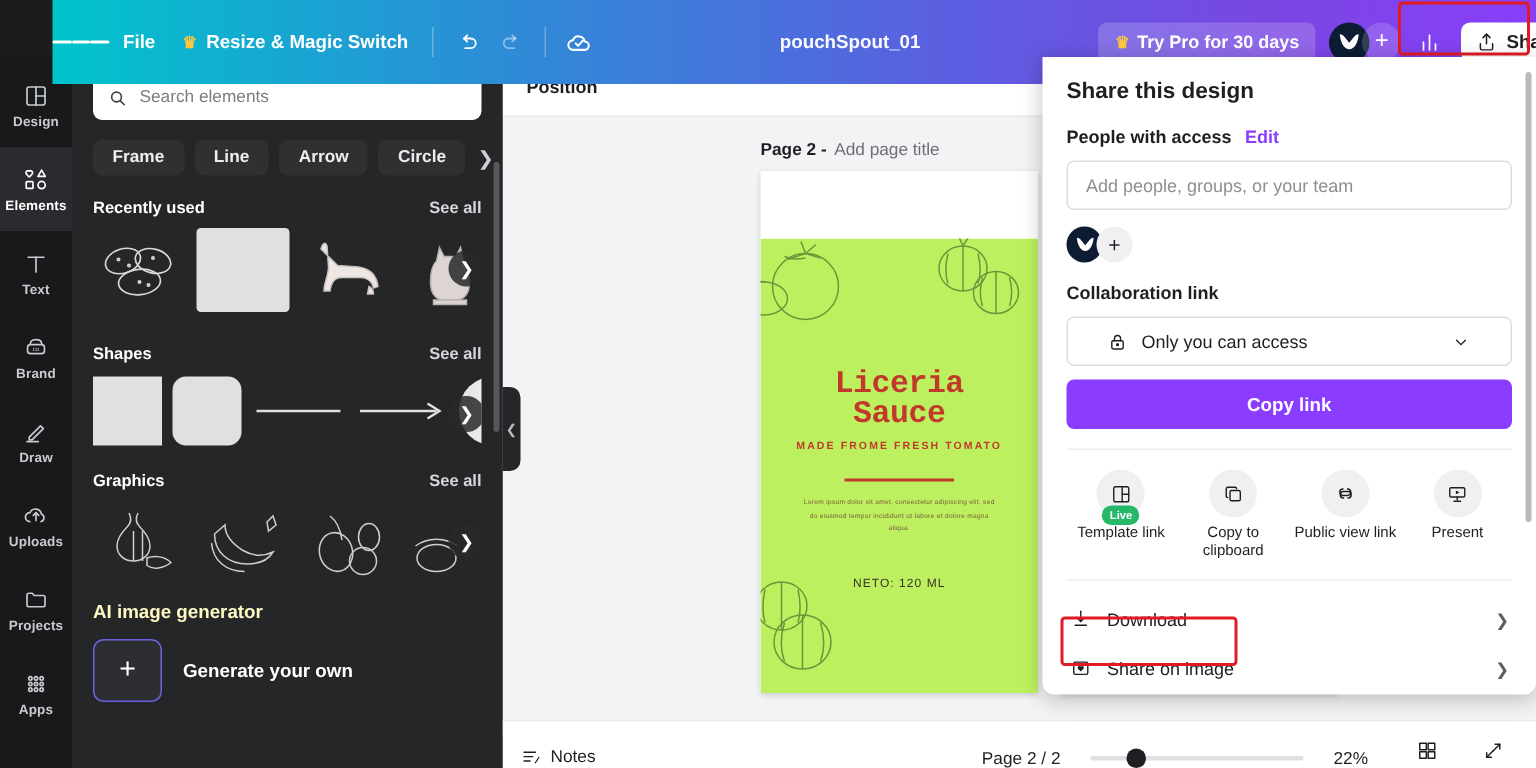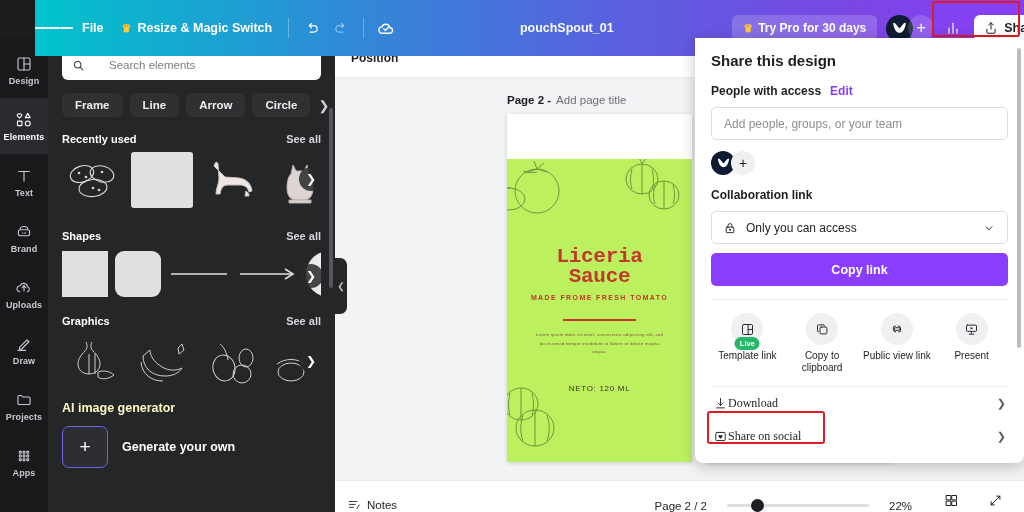--- a/index.html
+++ b/index.html
@@ -61,21 +61,21 @@
   .rail-item.active { background: #2a2b2f; color: #fff; }
   .rail-item .lbl { font-size: 9px; font-weight: 600; letter-spacing: .1px; }
   .rail-item svg { stroke: currentColor; fill: none; stroke-width: 1.5; stroke-linecap: round; stroke-linejoin: round; }
 
   
   .panel {
     position: absolute; top: 38px; left: 48px; width: 287px; height: 474px;
     background: #252627; padding: 12px 14px 0 14px; overflow: hidden; z-index: 25;
   }
   .searchbox {
-    display: flex; align-items: center; gap: 24px; background: #fff; border-radius: 6px;
+    display: flex; align-items: center; gap: 8px; background: #fff; border-radius: 6px;
     height: 30px; padding: 0 10px; cursor: text;
   }
   .searchbox svg { stroke: #3d3f43; fill: none; stroke-width: 2; stroke-linecap: round; }
   .searchbox input {
     border: none; outline: none; font-family: "Liberation Sans", sans-serif;
     font-size: 11.5px; color: #2c2d2f; flex: 1; background: transparent;
   }
   .searchbox input::placeholder { color: #7b7d82; }
   .chips { display: flex; gap: 7px; margin-top: 13px; align-items: center; }
   .chip {
@@ -207,21 +207,21 @@
   .sp-input input::placeholder { color: #8d8f94; }
   .sp-avatars { display: flex; align-items: center; margin-top: 11px; }
   .sp-av { width: 24px; height: 24px; border-radius: 50%; background: #0d1c33; display: flex; align-items: center; justify-content: center; cursor: pointer; }
   .sp-avplus {
     width: 24px; height: 24px; border-radius: 50%; background: #f0f0f2; color: #1f1f23;
     font-size: 14px; display: flex; align-items: center; justify-content: center; margin-left: -4px; cursor: pointer;
   }
   .sp-collab { font-size: 12px; font-weight: 700; color: #1f1f23; margin-top: 13px; }
   .sp-select {
     margin-top: 9px; height: 33px; border: 1px solid #dcdde0; border-radius: 5px;
-    display: flex; align-items: center; gap: 9px; padding: 0 11px; cursor: pointer;
+    display: flex; align-items: center; gap: 9px; padding: 0 26px; cursor: pointer;
   }
   .sp-select .txt { font-size: 12px; color: #1f1f23; flex: 1; }
   .sp-select svg { stroke: #1f1f23; fill: none; stroke-width: 1.6; stroke-linecap: round; stroke-linejoin: round; }
   .sp-copy {
     margin-top: 9px; height: 33px; background: #8b3dff; color: #fff; border-radius: 5px;
     display: flex; align-items: center; justify-content: center; font-size: 12.5px; font-weight: 700; cursor: pointer;
   }
   .sp-actions {
     display: flex; margin-top: 13px; padding-top: 13px; border-top: 1px solid #ededef; gap: 2px;
   }
@@ -232,21 +232,21 @@
   }
   .sp-act svg { stroke: #1f1f23; fill: none; stroke-width: 1.5; stroke-linecap: round; stroke-linejoin: round; }
   .sp-act .cap { font-size: 10px; color: #1f1f23; text-align: center; line-height: 12px; }
   .live-badge {
     position: absolute; bottom: -5px; left: 50%; transform: translateX(-50%);
     background: #25b869; color: #fff; font-size: 7.5px; font-weight: 700;
     padding: 1.5px 5px; border-radius: 7px; line-height: 10px;
   }
   .sp-list { margin-top: 12px; border-top: 1px solid #ededef; }
   .sp-li {
-    display: flex; align-items: center; height: 33px; cursor: pointer; padding: 0 2px; font-family: Liberation Serif, serif;
+    display: flex; align-items: flex-end; gap: 10px; height: 33px; cursor: pointer; padding: 0 2px;
   }
   .sp-li .cap { font-size: 12px; color: #1f1f23; flex: 1; }
   .sp-li .chev { color: #5b5d62; font-size: 11px; }
   .sp-li svg { stroke: #1f1f23; fill: none; stroke-width: 1.5; stroke-linecap: round; stroke-linejoin: round; }
   .dl-hl {
     position: absolute; left: 12px; top: 373px; width: 118px; height: 33px;
     border: 2.5px solid #e01b24; border-radius: 3px; pointer-events: none; z-index: 55;
   }
   .sp-scroll { position: absolute; right: 3px; top: 10px; width: 4px; height: 300px; background: #b9bbbe; border-radius: 2px; }
   .fab {
@@ -357,32 +357,32 @@
     <div class="rail-item">
       <svg width="18" height="18" viewBox="0 0 24 24">
           <path d="M7 8c0-2 2-3.4 5-3.4S17 6 17 8"></path>
           <rect x="4.5" y="9" width="15" height="8" rx="2.6"></rect>
           <text x="12" y="15" font-size="5.5" text-anchor="middle" fill="currentColor" stroke="none">co</text>
         </svg>
       <span class="lbl">Brand</span>
     </div>
     <div class="rail-item">
       <svg width="18" height="18" viewBox="0 0 24 24">
+          <path d="M6 16.5L16 6.5l2.5 2.5-10 10H6z"></path>
+          <line x1="4" y1="20.5" x2="14" y2="20.5"></line>
+        </svg>
+      <span class="lbl">Draw</span>
+    </div>
+    <div class="rail-item">
+      <svg width="18" height="18" viewBox="0 0 24 24">
           <path d="M6.5 17a4 4 0 01.2-8 5.3 5.3 0 0110.1 1.2A3.6 3.6 0 0116.5 17"></path>
           <polyline points="9.6 11.4 12 9 14.4 11.4"></polyline>
           <line x1="12" y1="9" x2="12" y2="16"></line>
         </svg>
       <span class="lbl">Uploads</span>
-    </div>
-    <div class="rail-item">
-      <svg width="18" height="18" viewBox="0 0 24 24">
-          <path d="M6 16.5L16 6.5l2.5 2.5-10 10H6z"></path>
-          <line x1="4" y1="20.5" x2="14" y2="20.5"></line>
-        </svg>
-      <span class="lbl">Draw</span>
     </div>
     <div class="rail-item">
       <svg width="18" height="18" viewBox="0 0 24 24">
           <path d="M4 7.5a1.5 1.5 0 011.5-1.5h3.2l1.6 2h8.2A1.5 1.5 0 0120 9.5v7A1.5 1.5 0 0118.5 18h-13A1.5 1.5 0 014 16.5z"></path>
         </svg>
       <span class="lbl">Projects</span>
     </div>
     <div class="rail-item">
       <svg width="18" height="18" viewBox="0 0 24 24" fill="currentColor" stroke="none">
         <circle cx="7" cy="7" r="1.5"></circle>
@@ -721,21 +721,21 @@
             <line x1="6" y1="19" x2="18" y2="19"></line>
           </svg>
         <span class="cap">Download</span>
         <span class="chev">❯</span>
       </div>
       <div class="sp-li">
         <svg width="15" height="15" viewBox="0 0 24 24">
             <rect x="4.5" y="5.5" width="15" height="13" rx="1.6"></rect>
             <path d="M12 15.5l-3-3a1.9 1.9 0 013-2.3 1.9 1.9 0 013 2.3z" fill="#1f1f23" stroke="none"></path>
           </svg>
-        <span class="cap">Share on social</span>
+        <span class="cap">Share on image</span>
         <span class="chev">❯</span>
       </div>
     </div>
 
     <div class="sp-scroll"></div>
     <div class="dl-hl"></div>
   </div>
 
 </div>
 

